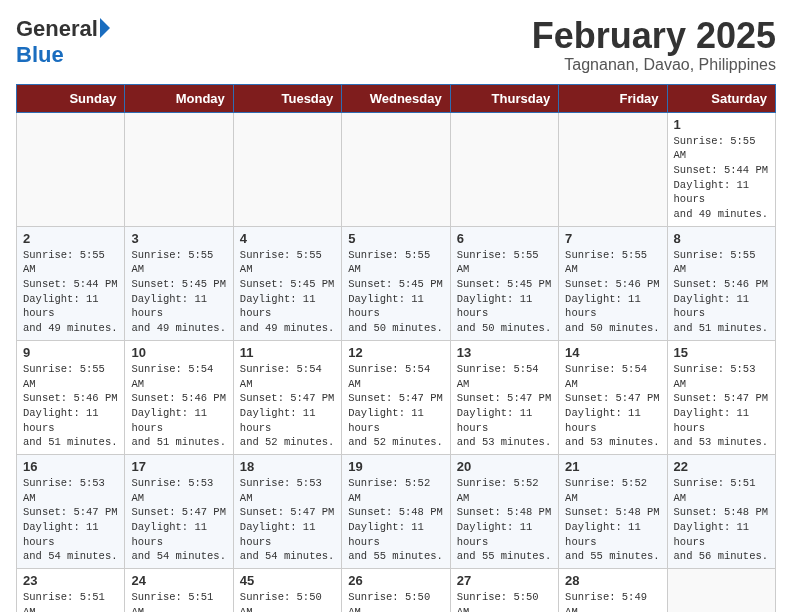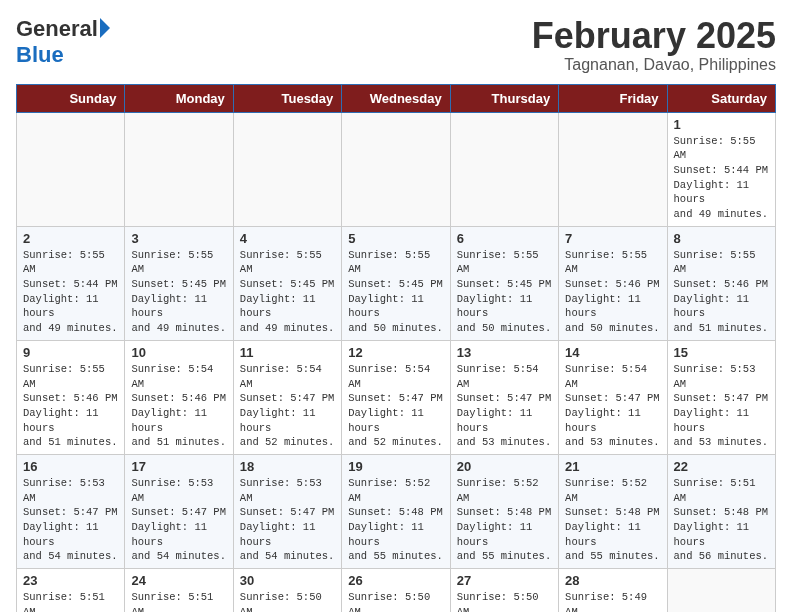--- a/index.html
+++ b/index.html
@@ -307,21 +307,21 @@
 and 56 minutes.</div>
         </td>
         <td>
           <span class="day-num">24</span>
           <div class="day-info" style="white-space: pre-line;">Sunrise: 5:51 AM
 Sunset: 5:48 PM
 Daylight: 11 hours
 and 57 minutes.</div>
         </td>
         <td>
-          <span class="day-num">30</span>
+          <span class="day-num">45</span>
           <div class="day-info" style="white-space: pre-line;">Sunrise: 5:50 AM
 Sunset: 5:48 PM
 Daylight: 11 hours
 and 57 minutes.</div>
         </td>
         <td>
           <span class="day-num">26</span>
           <div class="day-info" style="white-space: pre-line;">Sunrise: 5:50 AM
 Sunset: 5:48 PM
 Daylight: 11 hours

